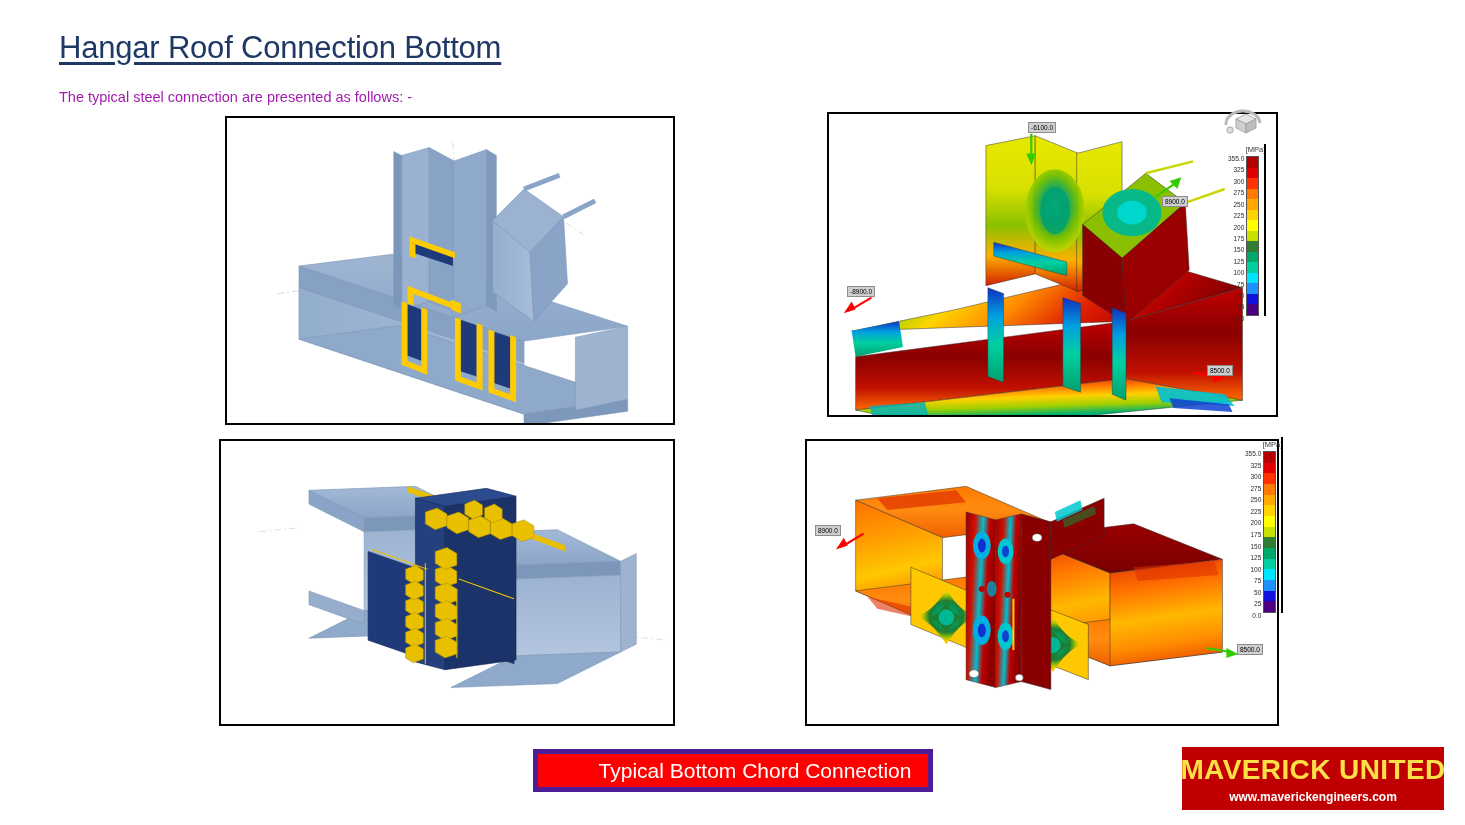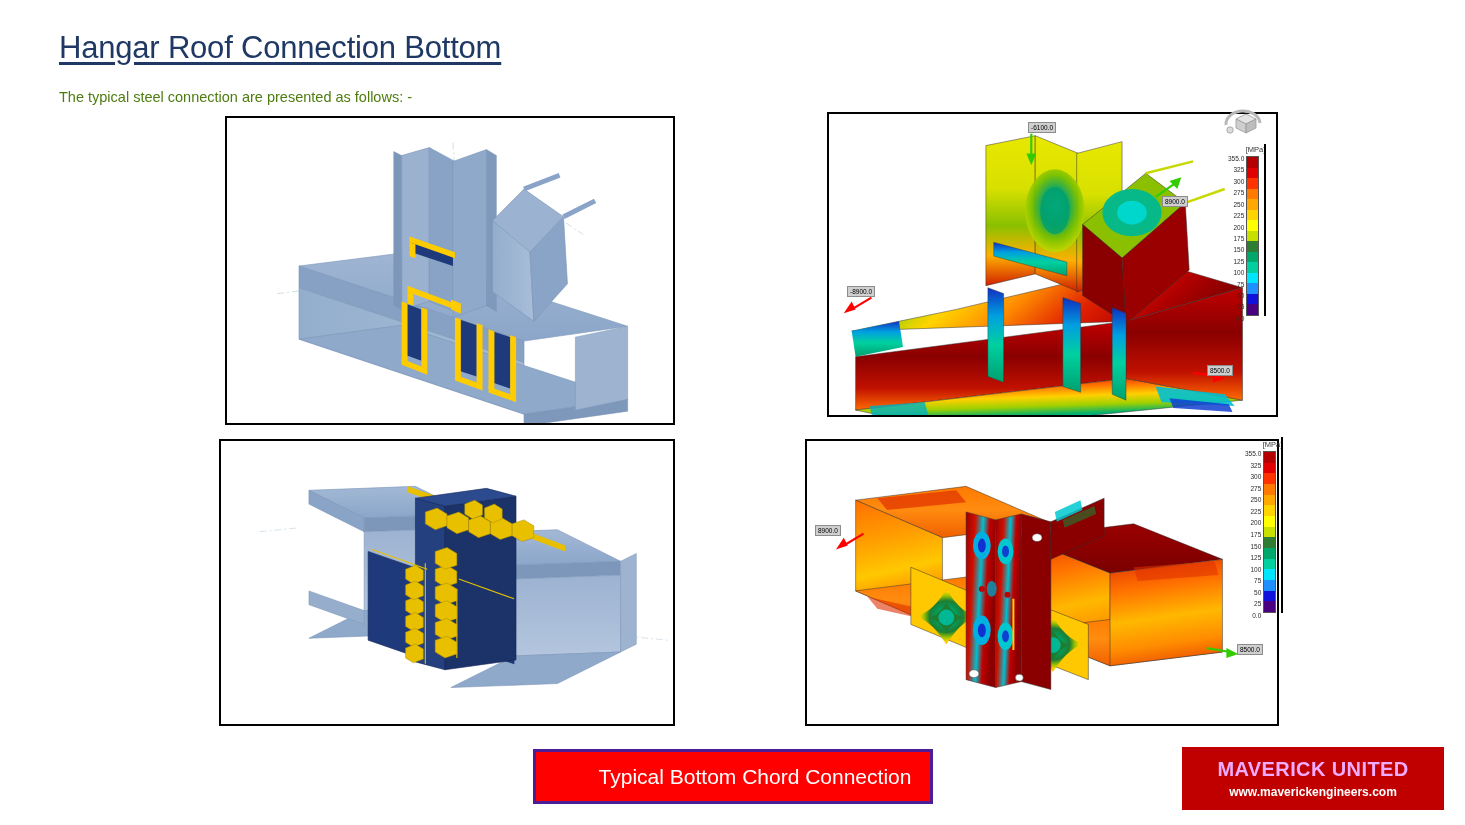--- a/index.html
+++ b/index.html
@@ -16,21 +16,21 @@
   #slide-title {
     position: absolute; left: 59px; top: 30px;
     font-size: 31px; color: #1f3864;
     text-decoration: underline;
     text-underline-offset: 4px;
     white-space: nowrap;
     letter-spacing: -0.2px;
   }
   #subtitle {
     position: absolute; left: 59px; top: 89px;
-    font-size: 14.5px; color: #4d7c0f;
+    font-size: 14.5px; color: #a21caf;
     white-space: nowrap;
   }
 
   
   .panel {
     position: absolute;
     background: #ffffff;
     border: 2px solid #000000;
     overflow: hidden;
   }
@@ -77,40 +77,40 @@
     background: #cfcfcf;
     border: 0.5px solid #8c8c8c;
     padding: 0px 2px;
     white-space: nowrap;
     line-height: 1.45;
   }
 
   
   #caption-banner {
     position: absolute; left: 533px; top: 749px;
-    width: 400px; height: 55px;
+    width: 400px; height: 43px;
     background: #ff0000;
-    border: 3px solid #4c1d95;
+    border: 5px solid #4c1d95;
     display: flex; align-items: center; justify-content: center; padding-left: 44px;
   }
   #caption-text {
     color: #ffffff; font-size: 21px;
     white-space: nowrap;
   }
 
   
   #logo-block {
     position: absolute; left: 1182px; top: 747px;
     width: 262px; height: 63px;
     background: #c00000;
     display: flex; flex-direction: column;
     align-items: center; justify-content: center;
   }
   #logo-name {
-    color: #f0abfc; font-size: 20px; font-weight: bold;
+    color: #fde047; font-size: 28px; font-weight: bold;
     letter-spacing: 0.4px; white-space: nowrap;
   }
   #logo-url {
     color: #ffffff; font-size: 12px; font-weight: bold;
     margin-top: 4px; white-space: nowrap;
   }
 
   
   #view-cube { position: absolute; left: 1222px; top: 107px; width: 42px; height: 32px; }
 </style>

